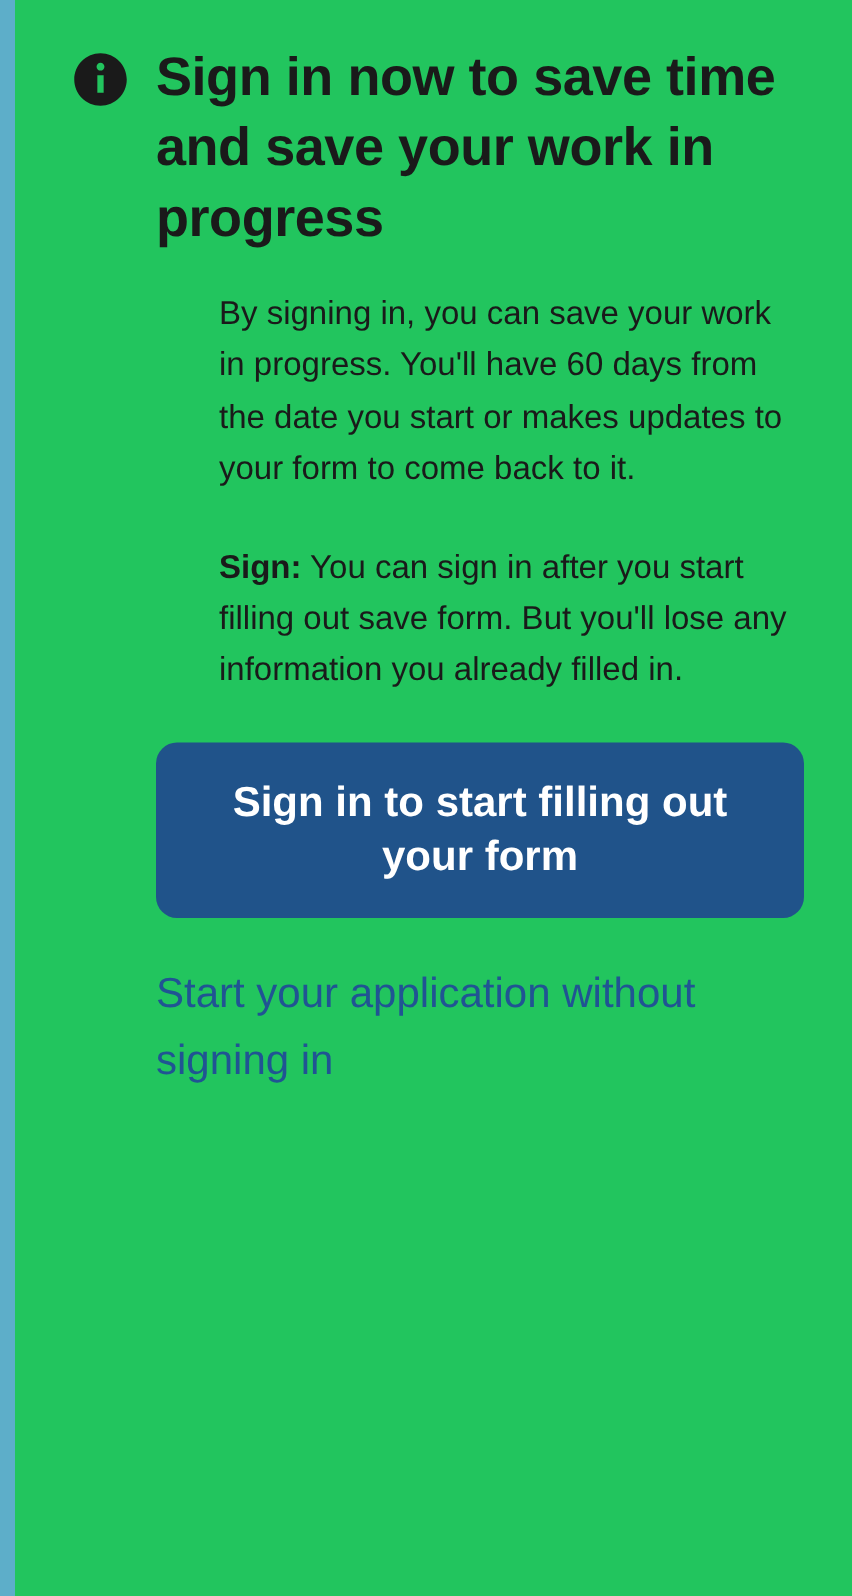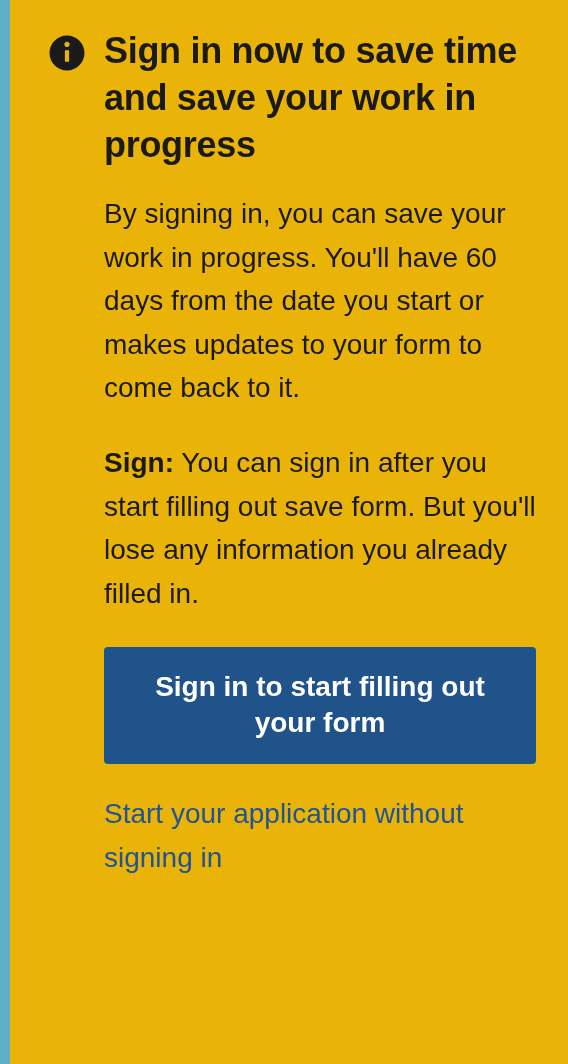--- a/index.html
+++ b/index.html
@@ -6,21 +6,21 @@
       margin: 0;
       padding: 0;
       box-sizing: border-box;
     }
     body {
       font-family: "Source Sans Pro", -apple-system, BlinkMacSystemFont, "Segoe UI", Helvetica, Arial, sans-serif;
       background: #fff;
       width: 568px;
     }
     .alert-box {
-      background: #eab308;
+      background: #22c55e;
       border-left: 10px solid #5daec9;
       padding: 28px 32px 40px 36px;
       min-height: 1064px;
     }
     .alert-header {
       display: flex;
       align-items: flex-start;
       margin-bottom: 24px;
     }
     .info-icon-wrap {
@@ -37,35 +37,36 @@
       font-size: 36px;
       line-height: 1.3;
       font-weight: 700;
       color: #1a1a1a;
       letter-spacing: -0.3px;
     }
     .alert-body {
       padding-left: 58px;
     }
     .paragraph {
-      font-size: 28px;
+      font-size: 22px;
       line-height: 1.55;
       color: #1a1a1a;
       margin-bottom: 32px;
+      margin-left: 42px;
     }
     .note-label {
       font-weight: 700;
     }
     .btn-primary {
       display: block;
       width: 100%;
       background: #20538a;
       color: #fff;
       border: none;
-      border-radius: 4px;
+      border-radius: 14px;
       padding: 22px 20px;
       font-size: 28px;
       font-weight: 700;
       line-height: 1.3;
       text-align: center;
       cursor: pointer;
       font-family: inherit;
       margin-bottom: 28px;
     }
     .link {

